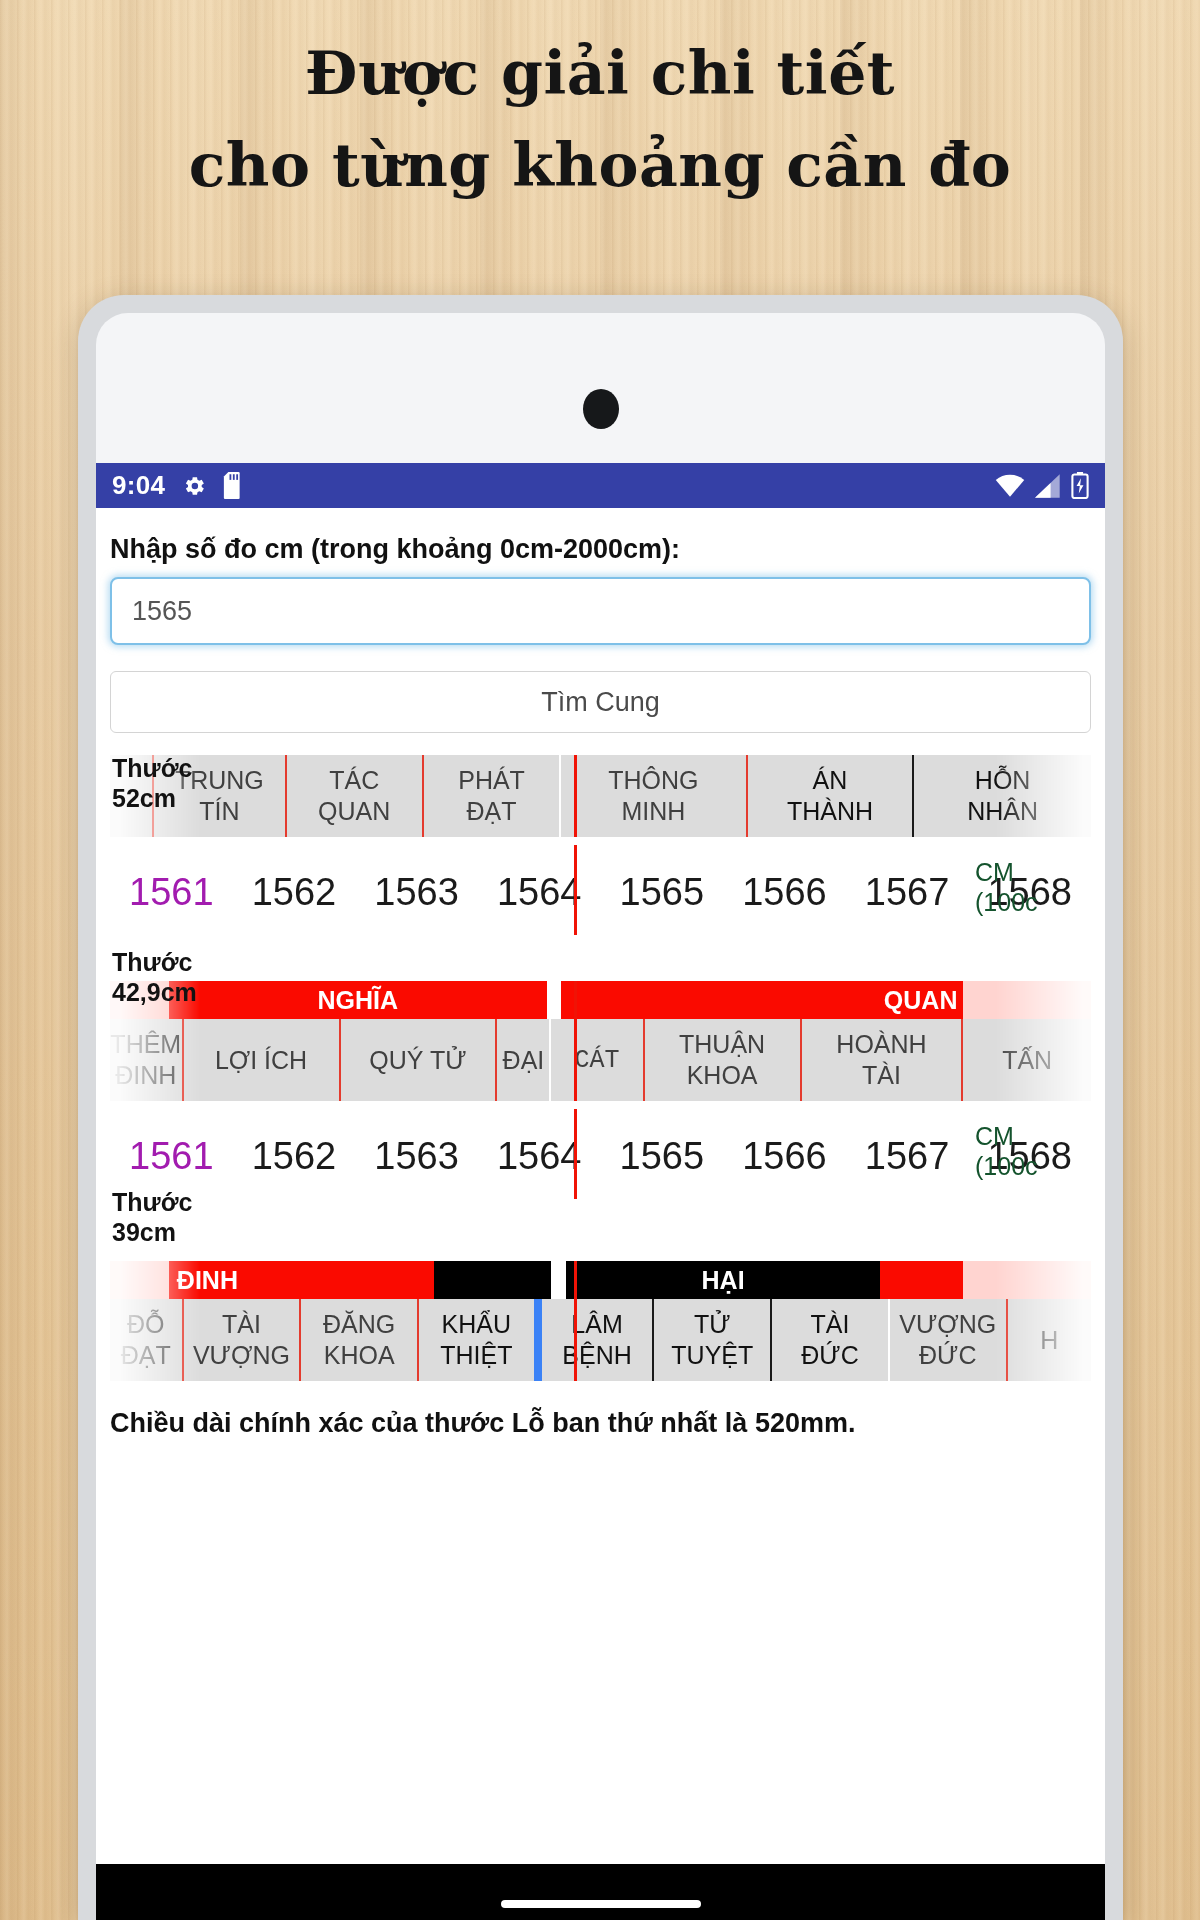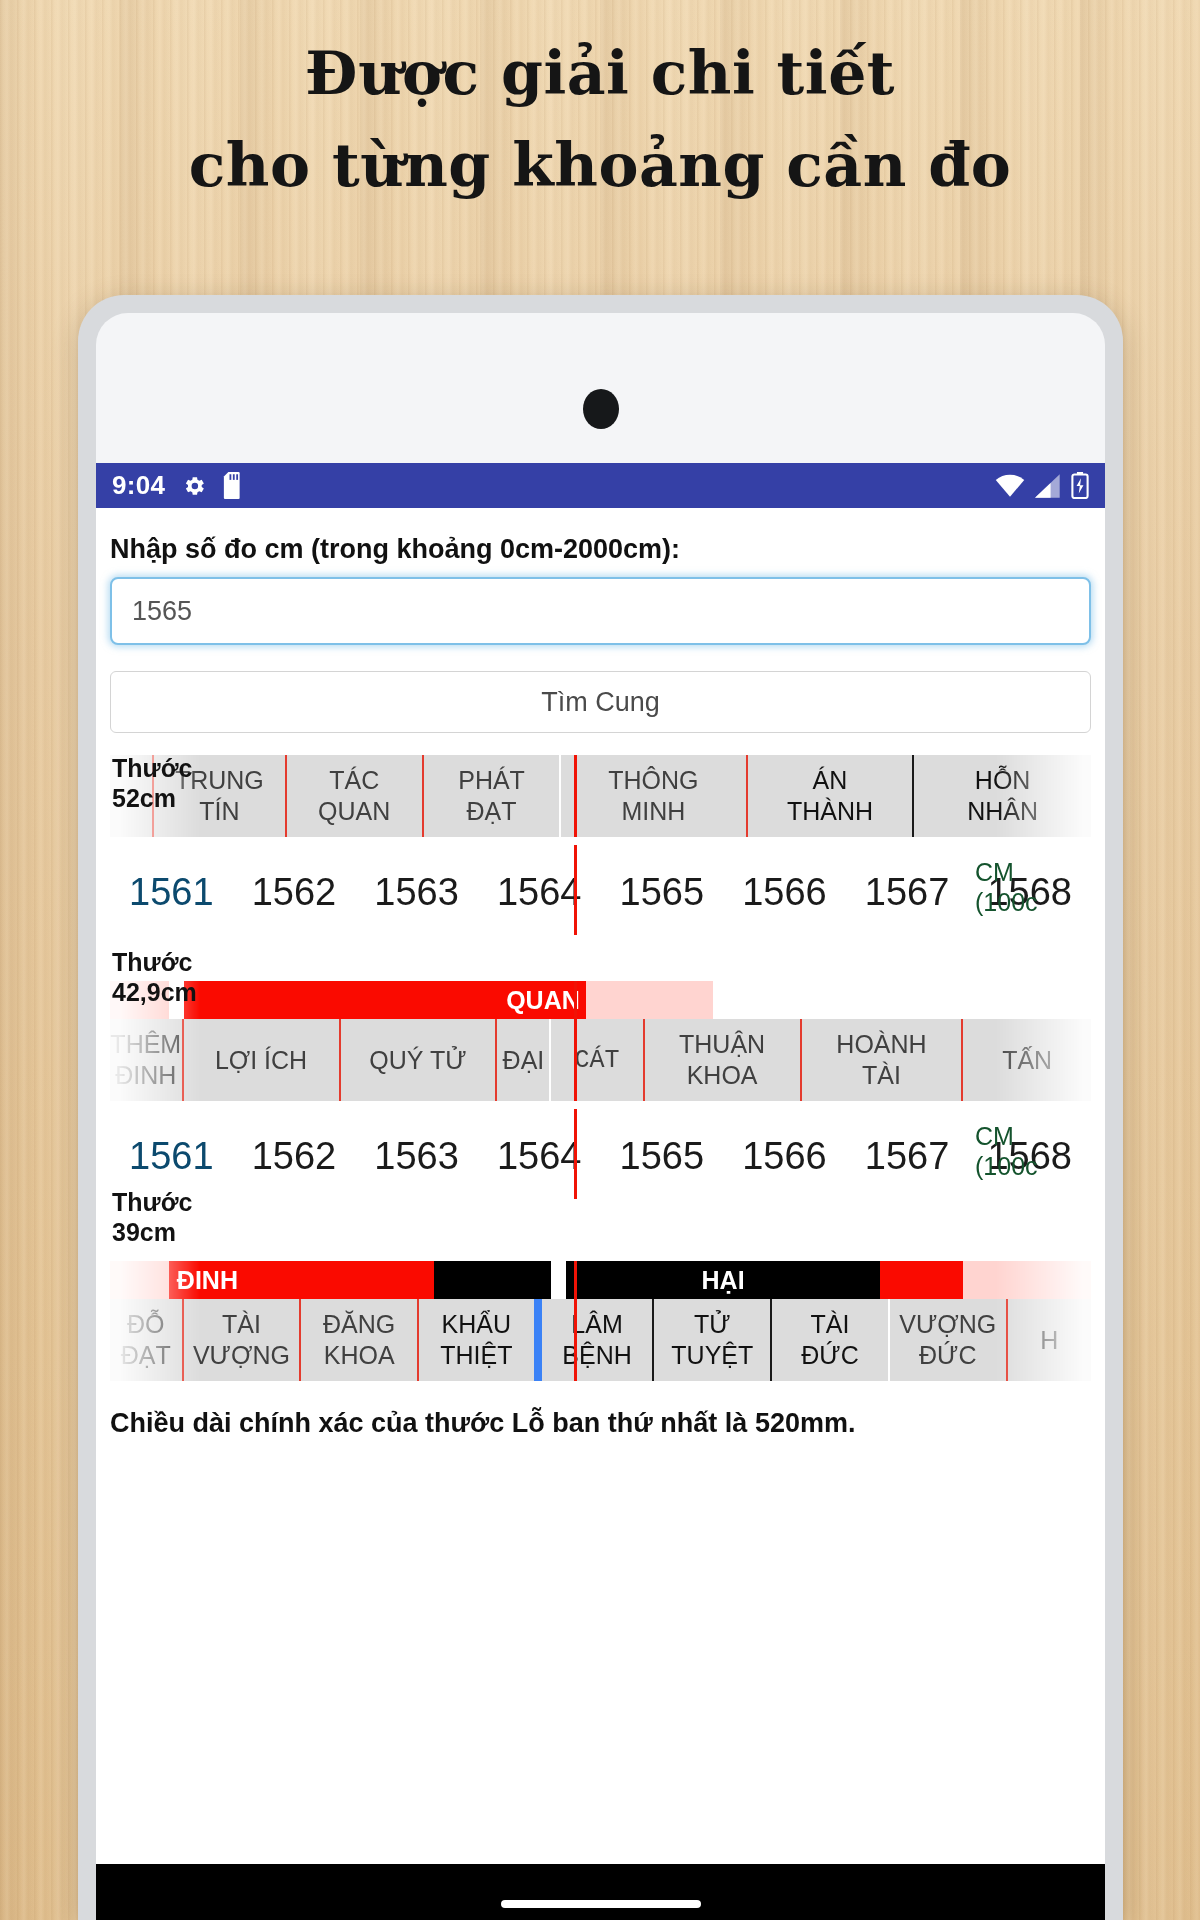--- a/index.html
+++ b/index.html
@@ -149,21 +149,21 @@
     width: 3px; background: #f01306; z-index: 7;
   }
 
   .nums {
     position: relative;
     display: flex; align-items: center;
     height: 74px; margin: 18px 14px 0 14px;
     font-size: 38px; color: #1b1b1b;
   }
   .nums .n { flex: 1 1 0; text-align: center; }
-  .nums .n.faded { color: #0c4a6e; }
+  .nums .n.faded { color: #a21caf; }
   .nums .cmlabel {
     position: absolute; right: -4px; top: 2px;
     font-size: 25px; color: #14532d; line-height: 30px; text-align:left;
     width: 120px;
   }
   .nums .marker { top: -10px; bottom: -6px; }
 
   .desc { margin: 22px 14px 0 14px; }
   .desc .b { font-size: 27px; font-weight: 700; color: #111; line-height: 41px; }
   .desc .p { font-size: 27px; color: #1d1d1d; line-height: 43px; }
@@ -300,20 +300,23 @@
 
         <div class="ruler-wrap" style="margin-top:10px;">
           <div class="ruler-label low">
             <div>Thước</div>
             <div>42,9cm</div>
           </div>
           <div style="height:42px;"></div>
           <div class="ruler">
             <div class="band-head">
               <div class="seg" style="flex:0 0 6%;  background:#ffc9c4;"></div>
+              <div class="seg" style="flex:0 0 38.5%;background:#fa0a00;justify-content:center;">
+                  <span>NGHĨA</span>
+                </div>
               <div class="seg" style="flex:0 0 1.5%;background:#ffffff;"></div>
               <div class="seg" style="flex:0 0 41%;background:#fa0a00;justify-content:flex-end;padding-right:6px;">
                   <span>QUAN</span>
                 </div>
               <div class="seg" style="flex:0 0 13%; background:#ffd4d0;"></div>
             </div>
             <div class="band-cells">
               <div class="cell r" style="flex:0 0 7.5%;">
                   <span>THÊM</span>
                   <span>ĐINH</span>

